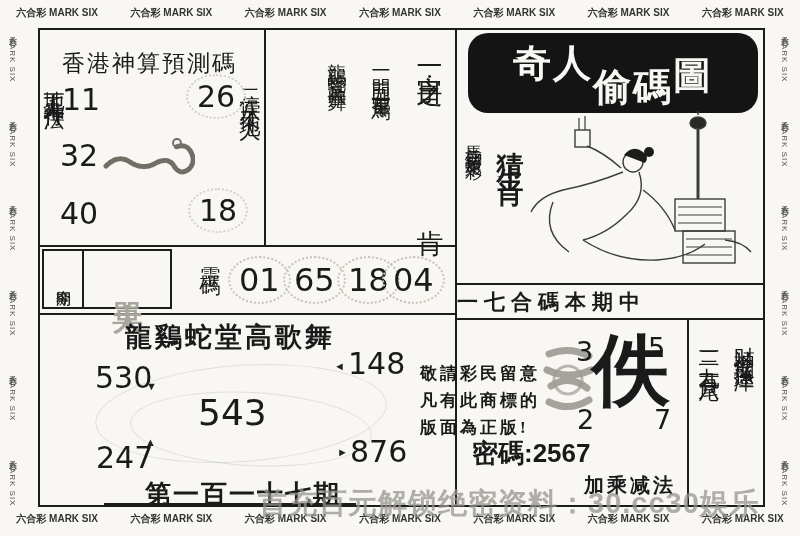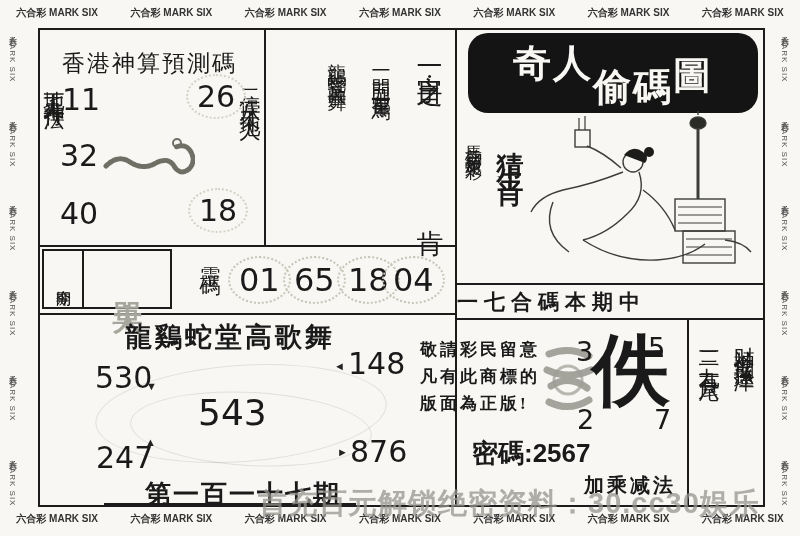--- a/index.html
+++ b/index.html
@@ -161,21 +161,21 @@
       <path d="M98 62 Q68 74 38 80 Q14 86 6 102"></path>
       <path d="M114 62 Q122 86 102 104 Q82 124 58 130"></path>
       <path d="M58 130 Q92 152 132 150 Q162 148 180 134"></path>
       <path d="M28 92 Q16 122 44 142"></path>
       <path d="M118 80 Q140 96 150 120"></path>
     </g>
   </svg>
 
   <div class="abs" style="left:457px;top:288px;width:306px;text-align:left;font-size:21px;letter-spacing:6px;font-weight:bold;">一七合碼本期中</div>
 
-  <div class="abs notice" style="left:420px;top:336px;">
+  <div class="abs notice" style="left:420px;top:360px;">
     <div>敬請彩民留意</div>
     <div>凡有此商標的</div>
     <div>版面為正版!</div>
   </div>
 
   <svg class="abs" style="left:540px;top:342px;" width="58" height="76" viewBox="0 0 58 76">
     <g fill="none" stroke="#96968e" stroke-width="7" stroke-linecap="round" opacity="0.85">
       <path d="M9 12 q20 -8 40 2"></path>
       <path d="M7 28 q22 10 44 0"></path>
       <path d="M11 44 q18 -12 36 2"></path>

